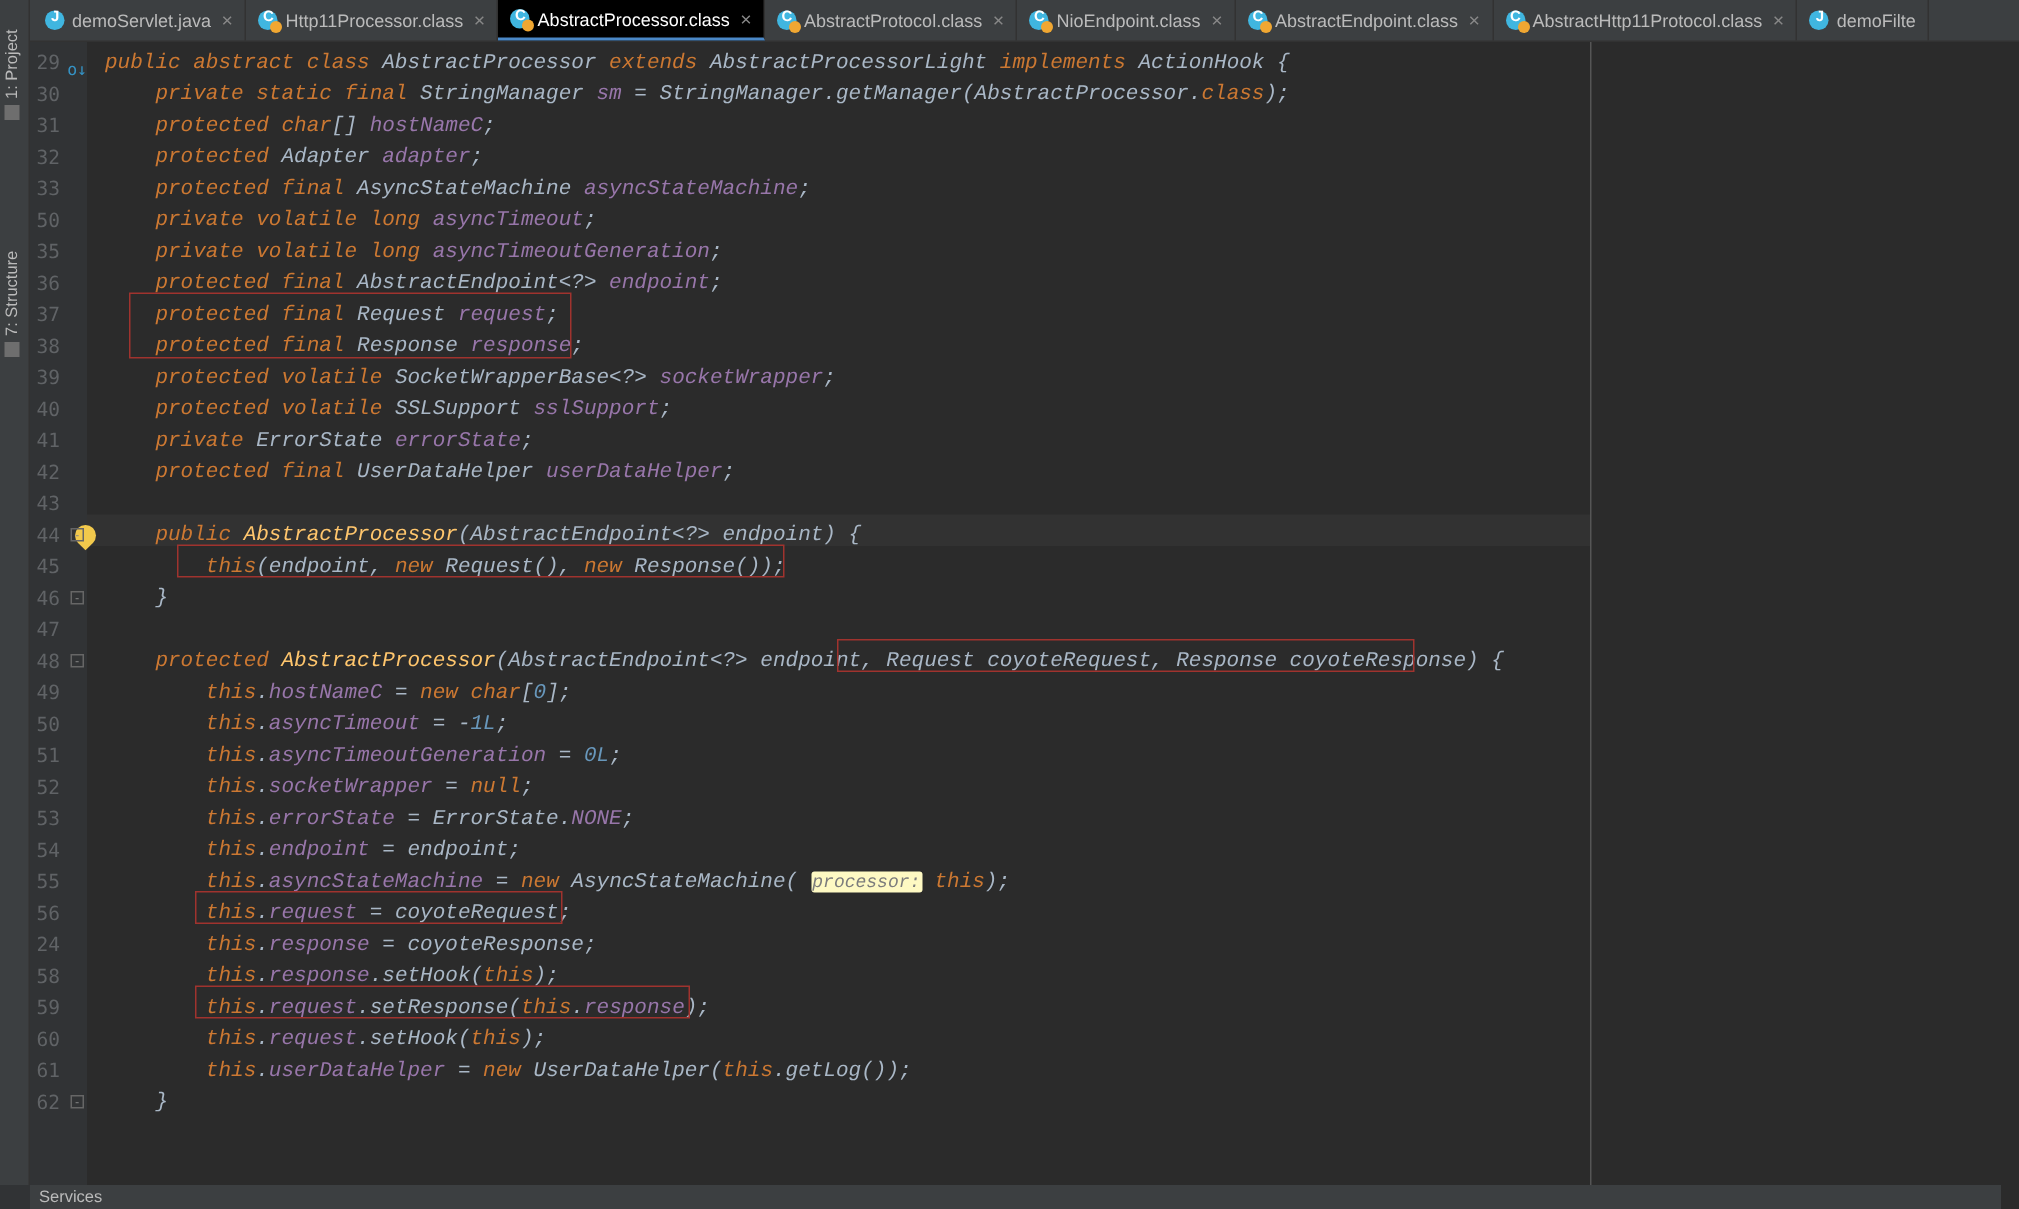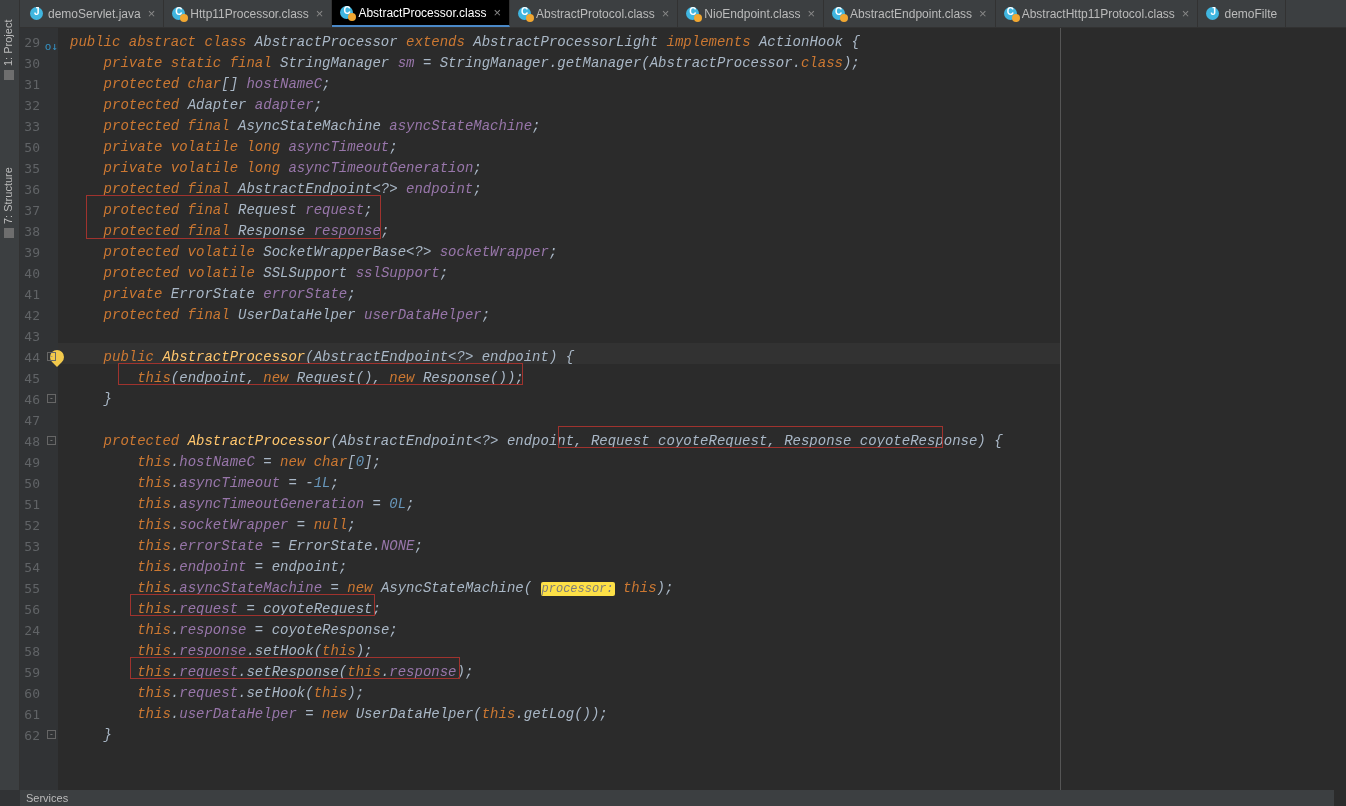--- a/index.html
+++ b/index.html
@@ -35,21 +35,21 @@
 .bulb { position:absolute; right:-6px; width:14px; height:14px; background:#f2c94c; border-radius:50% 50% 50% 0; transform:rotate(-45deg); }
 .fold { position:absolute; right:2px; width:9px; height:9px; border:1px solid #666; font-size:8px; line-height:7px; text-align:center; color:#888; }
 
 .code-wrap { flex:1; position:relative;font-style:italic; }
 .code { font-family:Consolas,"Courier New",monospace; font-size:14px; line-height:21px; padding:4px 0 0 12px; white-space:pre; position:relative; }
 .code .cl { height:21px; position:relative; }
 .kw { color:#cc7832; }
 .num { color:#6897bb; }
 .mth { color:#ffc66d; }
 .fld { color:#9876aa; }
-.param { color:#7c7c7c; background:#fde047; padding:0 1px; border-radius:2px; font-size:12px; }
+.param { color:#7c7c7c; background:#fef9c3; padding:0 1px; border-radius:2px; font-size:12px; }
 
 .hl-line { position:absolute; left:0; right:4px; height:21px; background:#323232; z-index:-1; }
 .redbox { border:1px solid #a0332e; position:absolute; pointer-events:none; }
 
 .right-split { position:absolute; right:0; top:28px; bottom:16px; width:286px; background:#2b2b2b; border-left:1px solid #555; }
 
 
 .bottom { position:absolute; bottom:0; left:20px; right:12px; height:16px; background:#3c3f41; color:#bbb; font-size:11px; padding-left:6px; display:flex; align-items:center; }
 </style>
 </head>

